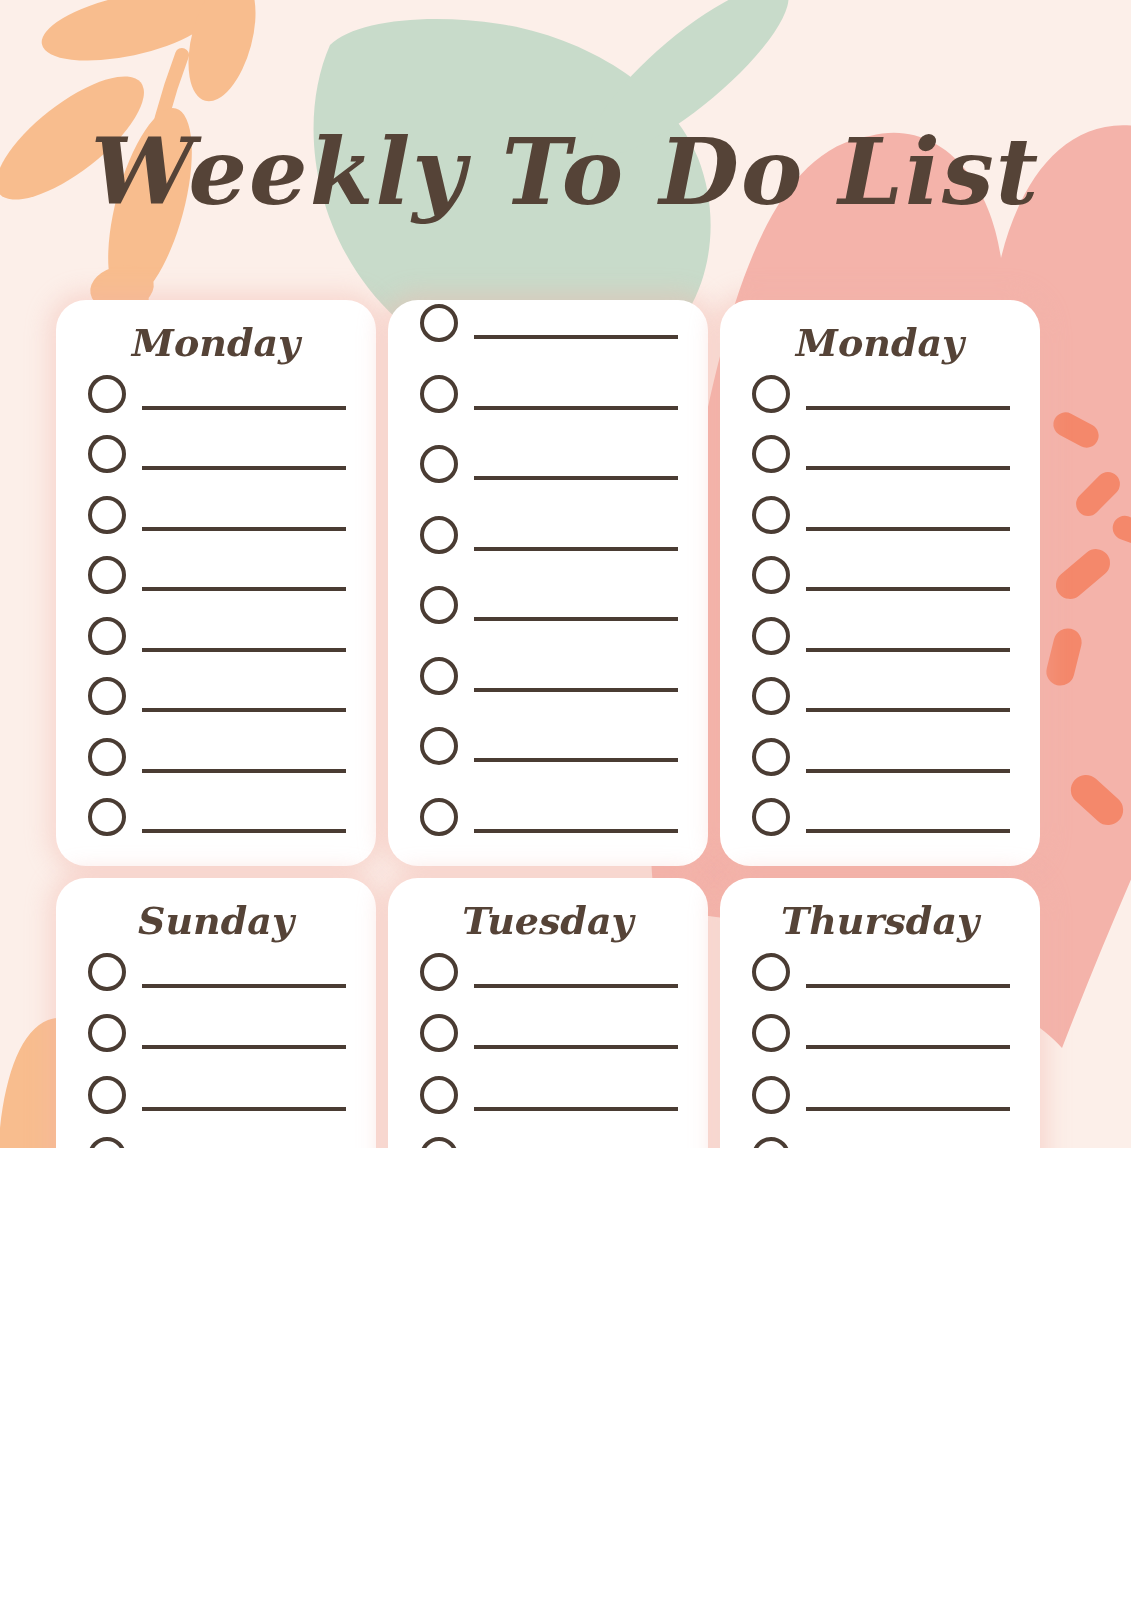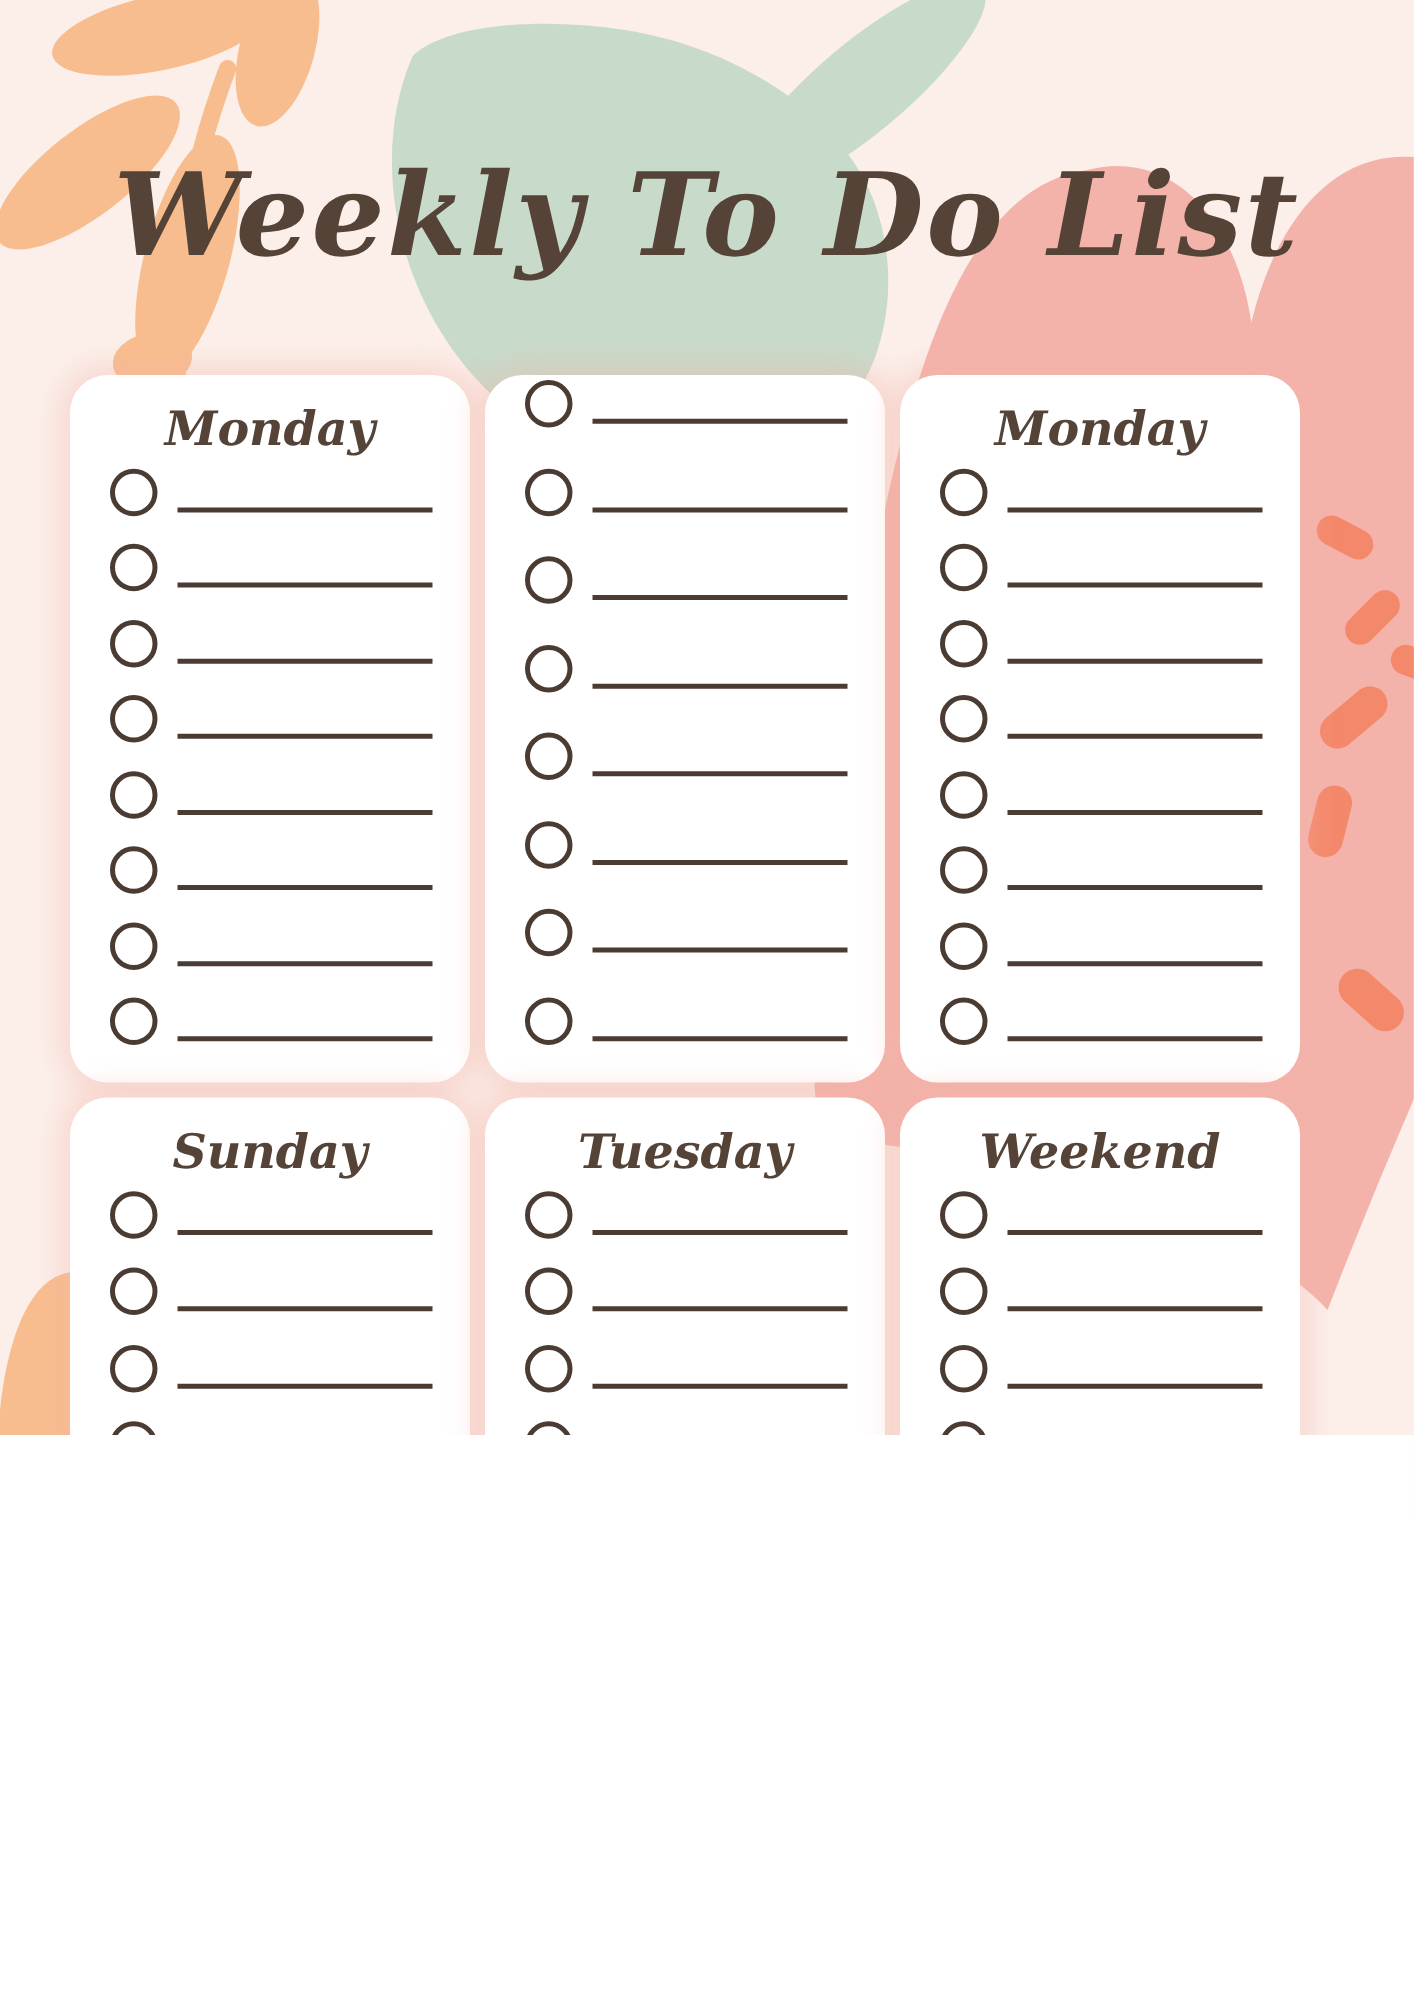--- a/index.html
+++ b/index.html
@@ -350,21 +350,21 @@
   </div>
 
   <div class="row">
     <span class="circle"></span>
     <span class="line"></span>
   </div>
 </div>
   </section>
 
   <section class="card">
-    <h2 class="day">Weekend</h2>
+    <h2 class="day">Thursday</h2>
     <div class="rows">
   <div class="row">
     <span class="circle"></span>
     <span class="line"></span>
   </div>
 
   <div class="row">
     <span class="circle"></span>
     <span class="line"></span>
   </div>

